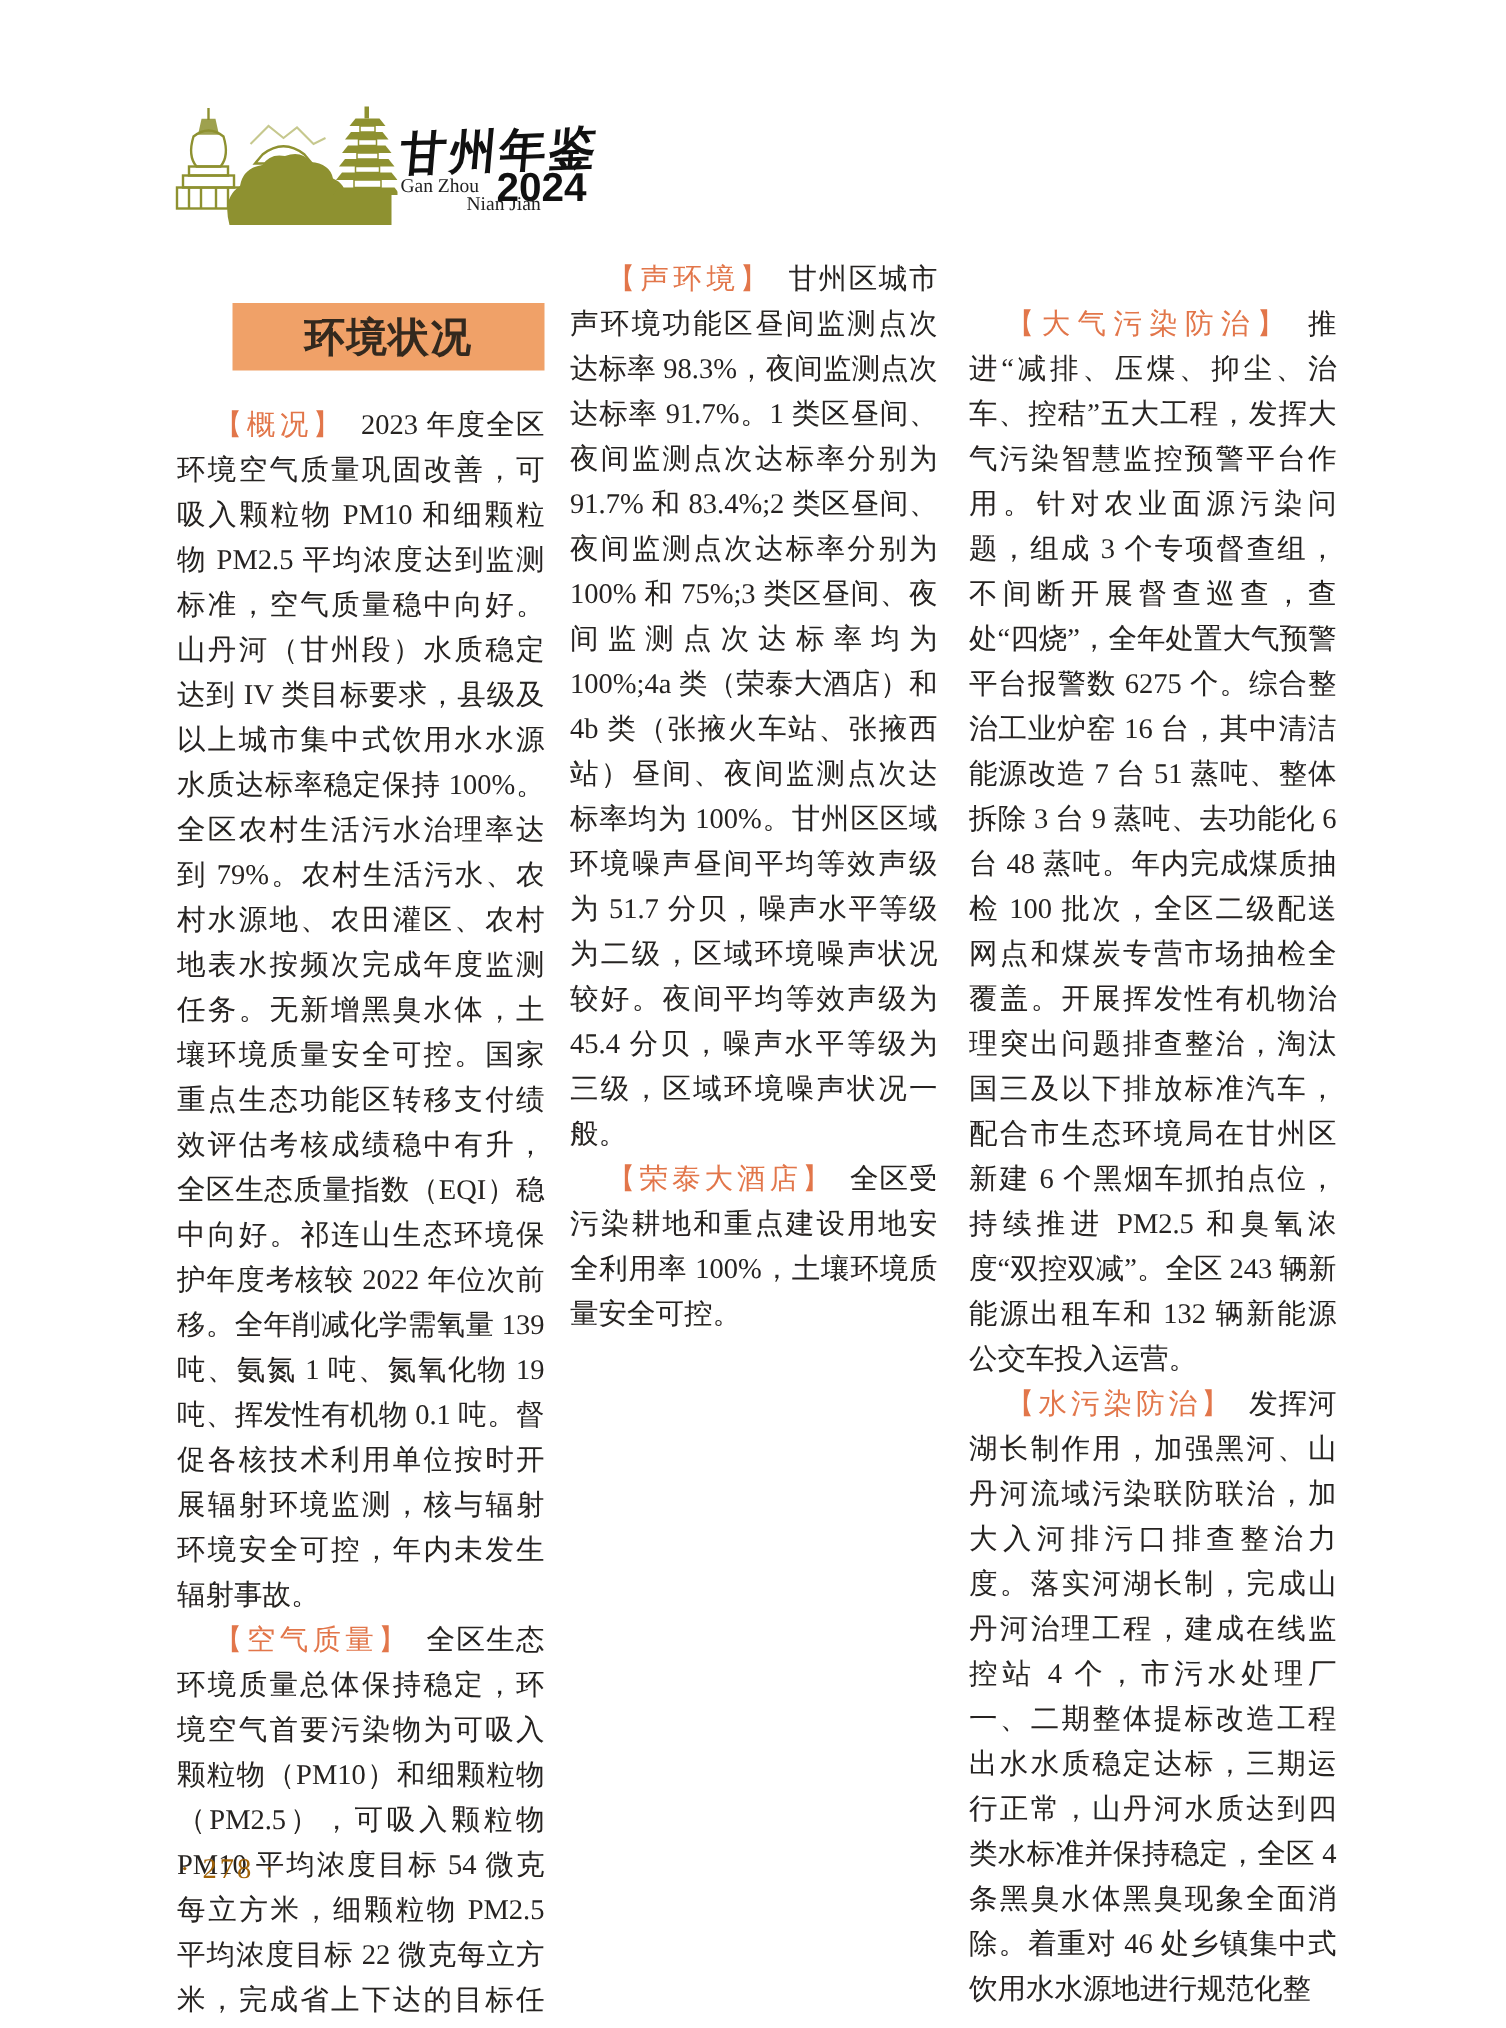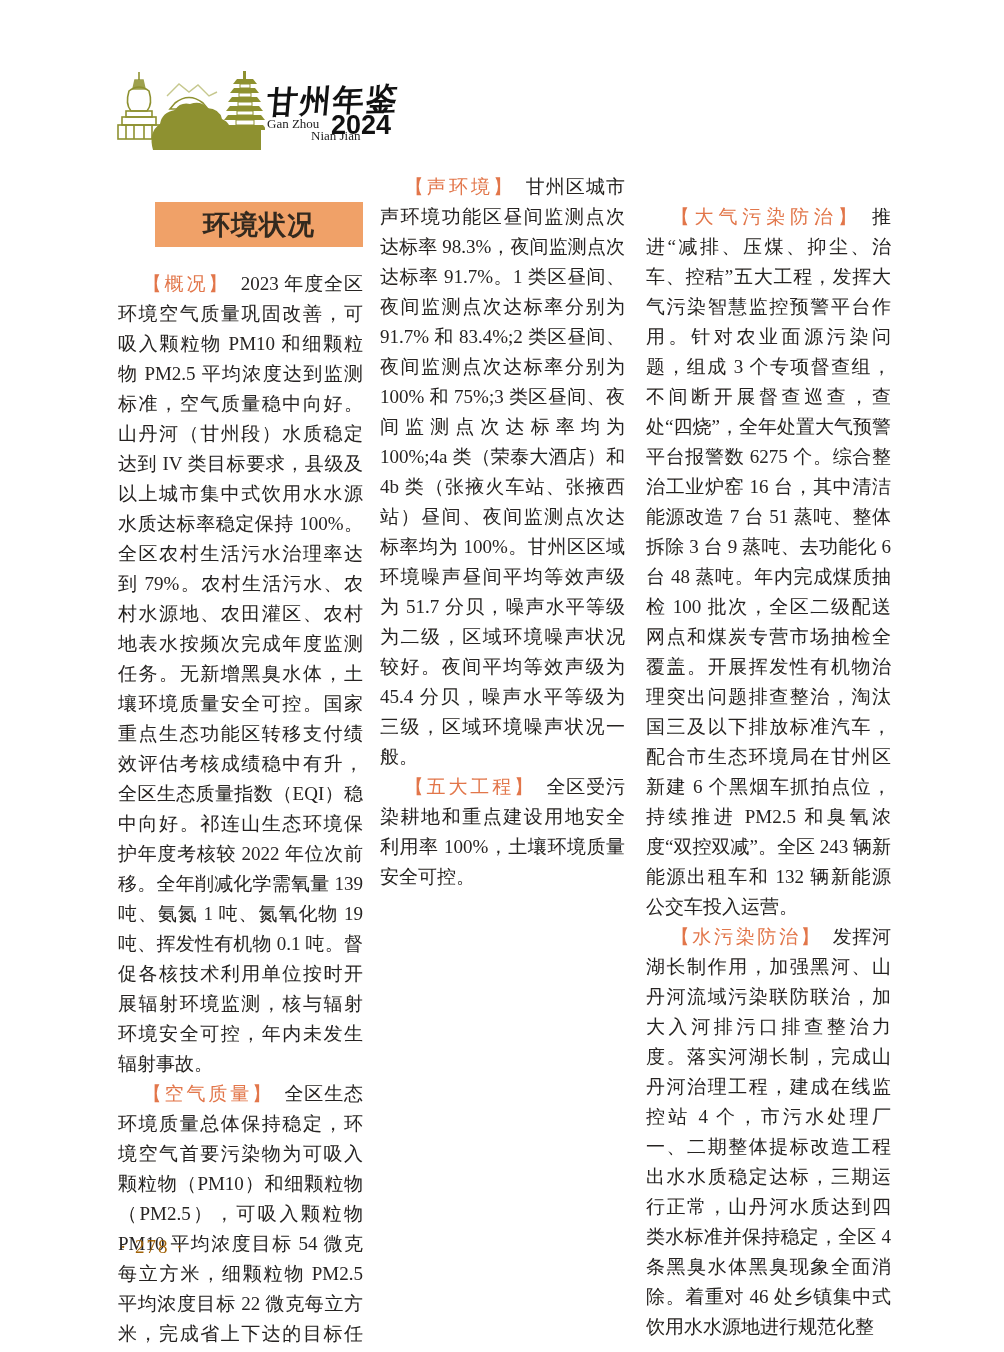--- a/index.html
+++ b/index.html
@@ -117,21 +117,21 @@
   </div>
 
   <section class="col col-1">
     <div class="section-header">环境状况</div>
     <p class="para"><span class="marker">【概况】</span><span>2023 年度全区环境空气质量巩固改善，可吸入颗粒物 PM10 和细颗粒物 PM2.5 平均浓度达到监测标准，空气质量稳中向好。山丹河（甘州段）水质稳定达到 IV 类目标要求，县级及以上城市集中式饮用水水源水质达标率稳定保持 100%。全区农村生活污水治理率达到 79%。农村生活污水、农村水源地、农田灌区、农村地表水按频次完成年度监测任务。无新增黑臭水体，土壤环境质量安全可控。国家重点生态功能区转移支付绩效评估考核成绩稳中有升，全区生态质量指数（EQI）稳中向好。祁连山生态环境保护年度考核较 2022 年位次前移。全年削减化学需氧量 139 吨、氨氮 1 吨、氮氧化物 19 吨、挥发性有机物 0.1 吨。督促各核技术利用单位按时开展辐射环境监测，核与辐射环境安全可控，年内未发生辐射事故。</span></p>
     <p class="para"><span class="marker">【空气质量】</span><span>全区生态环境质量总体保持稳定，环境空气首要污染物为可吸入颗粒物（PM10）和细颗粒物（PM2.5），可吸入颗粒物 PM10 平均浓度目标 54 微克每立方米，细颗粒物 PM2.5 平均浓度目标 22 微克每立方米，完成省上下达的目标任务。2023 年度甘州区环境空气</span></p>
   </section>
 
   <section class="col col-2">
     <p class="para"><span class="marker">【声环境】</span><span>甘州区城市声环境功能区昼间监测点次达标率 98.3%，夜间监测点次达标率 91.7%。1 类区昼间、夜间监测点次达标率分别为 91.7% 和 83.4%;2 类区昼间、夜间监测点次达标率分别为 100% 和 75%;3 类区昼间、夜间监测点次达标率均为 100%;4a 类（荣泰大酒店）和 4b 类（张掖火车站、张掖西站）昼间、夜间监测点次达标率均为 100%。甘州区区域环境噪声昼间平均等效声级为 51.7 分贝，噪声水平等级为二级，区域环境噪声状况较好。夜间平均等效声级为 45.4 分贝，噪声水平等级为三级，区域环境噪声状况一般。</span></p>
-    <p class="para"><span class="marker">【五大工程】</span><span>全区受污染耕地和重点建设用地安全利用率 100%，土壤环境质量安全可控。</span></p>
+    <p class="para"><span class="marker">【荣泰大酒店】</span><span>全区受污染耕地和重点建设用地安全利用率 100%，土壤环境质量安全可控。</span></p>
 
   </section>
 
   <section class="col col-3">
     <p class="para"><span class="marker">【大气污染防治】</span><span>推进“减排、压煤、抑尘、治车、控秸”五大工程，发挥大气污染智慧监控预警平台作用。针对农业面源污染问题，组成 3 个专项督查组，不间断开展督查巡查，查处“四烧”，全年处置大气预警平台报警数 6275 个。综合整治工业炉窑 16 台，其中清洁能源改造 7 台 51 蒸吨、整体拆除 3 台 9 蒸吨、去功能化 6 台 48 蒸吨。年内完成煤质抽检 100 批次，全区二级配送网点和煤炭专营市场抽检全覆盖。开展挥发性有机物治理突出问题排查整治，淘汰国三及以下排放标准汽车，配合市生态环境局在甘州区新建 6 个黑烟车抓拍点位，持续推进 PM2.5 和臭氧浓度“双控双减”。全区 243 辆新能源出租车和 132 辆新能源公交车投入运营。</span></p>
     <p class="para"><span class="marker">【水污染防治】</span><span>发挥河湖长制作用，加强黑河、山丹河流域污染联防联治，加大入河排污口排查整治力度。落实河湖长制，完成山丹河治理工程，建成在线监控站 4 个，市污水处理厂一、二期整体提标改造工程出水水质稳定达标，三期运行正常，山丹河水质达到四类水标准并保持稳定，全区 4 条黑臭水体黑臭现象全面消除。着重对 46 处乡镇集中式饮用水水源地进行规范化整</span></p>
   </section>
 
   <div class="page-number">· 278 ·</div>
 

